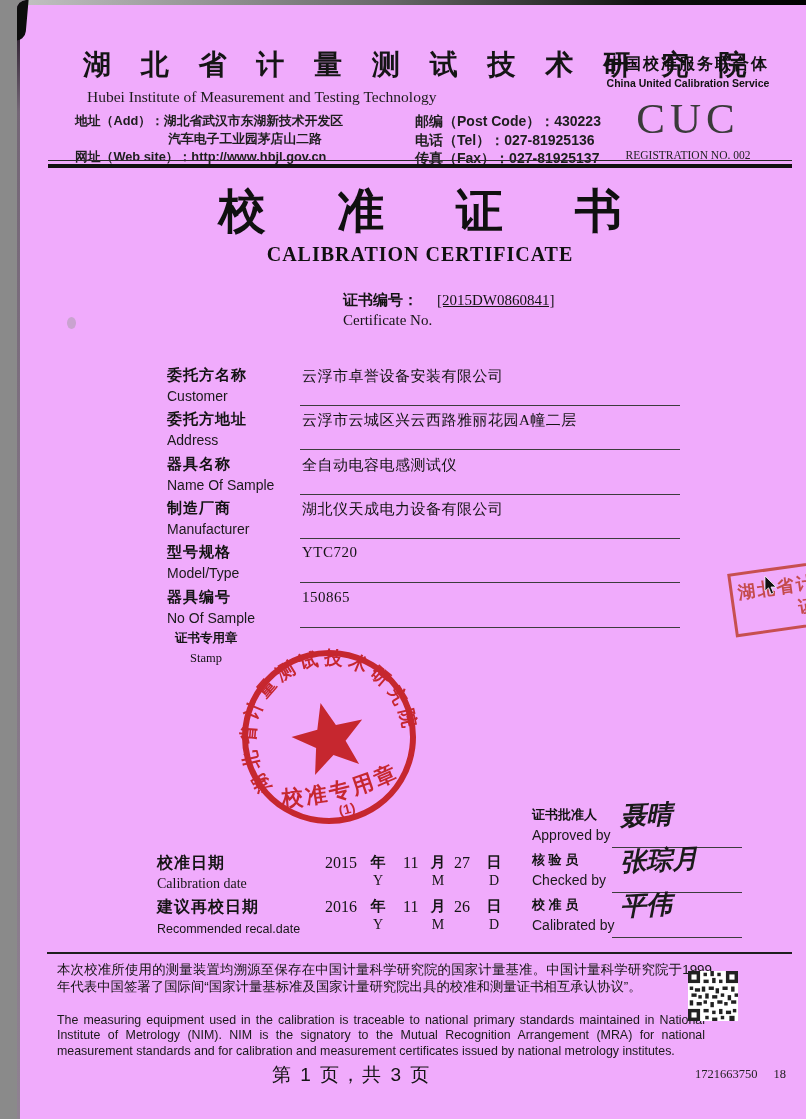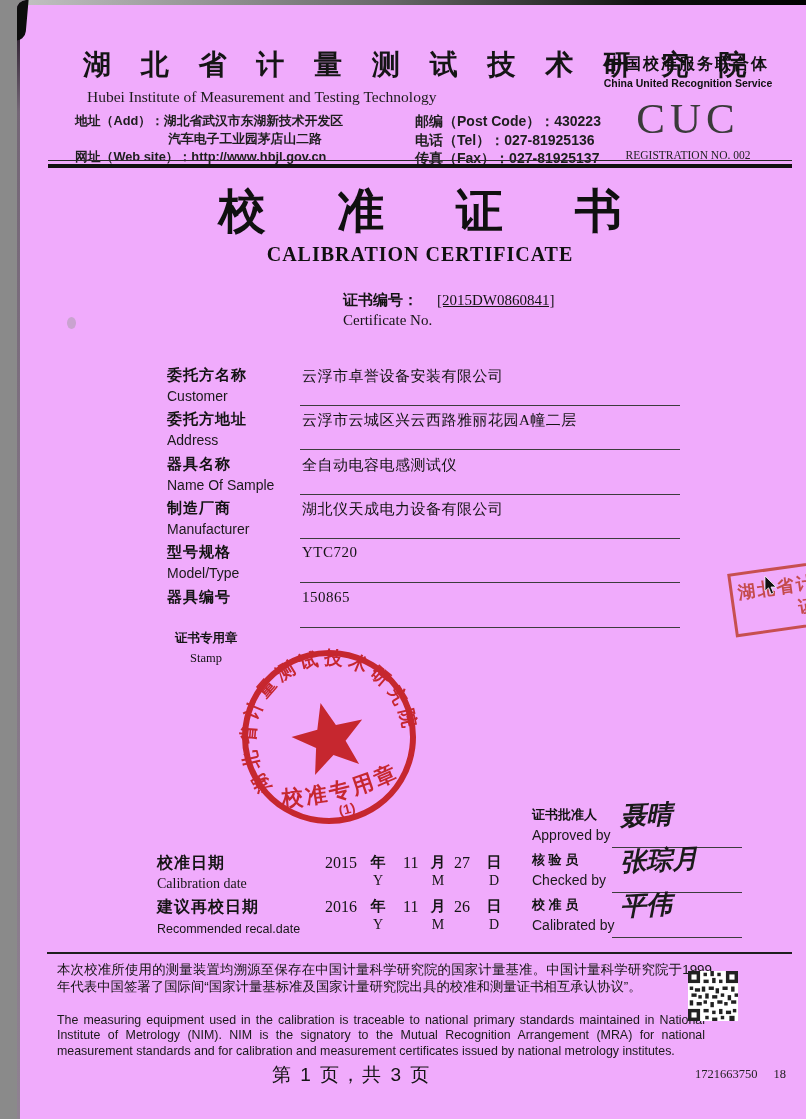--- a/index.html
+++ b/index.html
@@ -136,21 +136,21 @@
     <div>网址（Web site）：http://www.hbjl.gov.cn</div>
   </div>
   <div class="abs contact-block">
     <div>邮编（Post Code）：430223</div>
     <div>电话（Tel）：027-81925136</div>
     <div>传真（Fax）：027-81925137</div>
   </div>
 
   <div class="abs cuc-block">
     <div class="cuc-cn">中国校准服务联合体</div>
-    <div class="cuc-en">China United Recognition Service</div>
+    <div class="cuc-en">China United Calibration Service</div>
     <div class="cuc-acronym">CUC</div>
     <div class="cuc-reg">REGISTRATION NO. 002</div>
   </div>
 
   <div class="abs head-rule"></div>
 
   <div class="abs title-cn">校 准 证 书</div>
   <div class="abs title-en">CALIBRATION CERTIFICATE</div>
 
   <div class="abs certno-label">证书编号：</div>
@@ -182,20 +182,21 @@
     <div class="f-line"></div>
   </div>
   <div class="field-row" style="top:543px">
     <div class="f-label-cn">型号规格</div>
     <div class="f-label-en">Model/Type</div>
     <div class="f-value">YTC720</div>
     <div class="f-line"></div>
   </div>
   <div class="field-row" style="top:588px">
     <div class="f-label-cn">器具编号</div>
+    <div class="f-label-en">No Of Sample</div>
     <div class="f-value">150865</div>
     <div class="f-line"></div>
   </div>
 
   <div class="abs stamp-cn">证书专用章</div>
   <div class="abs stamp-en">Stamp</div>
 
   <svg class="abs seal" viewBox="0 0 182 182">
     <defs>
       <path id="sealArcTop" d="M 24.5,128 A 75,75 0 1 1 157.5,128" fill="none"></path>

